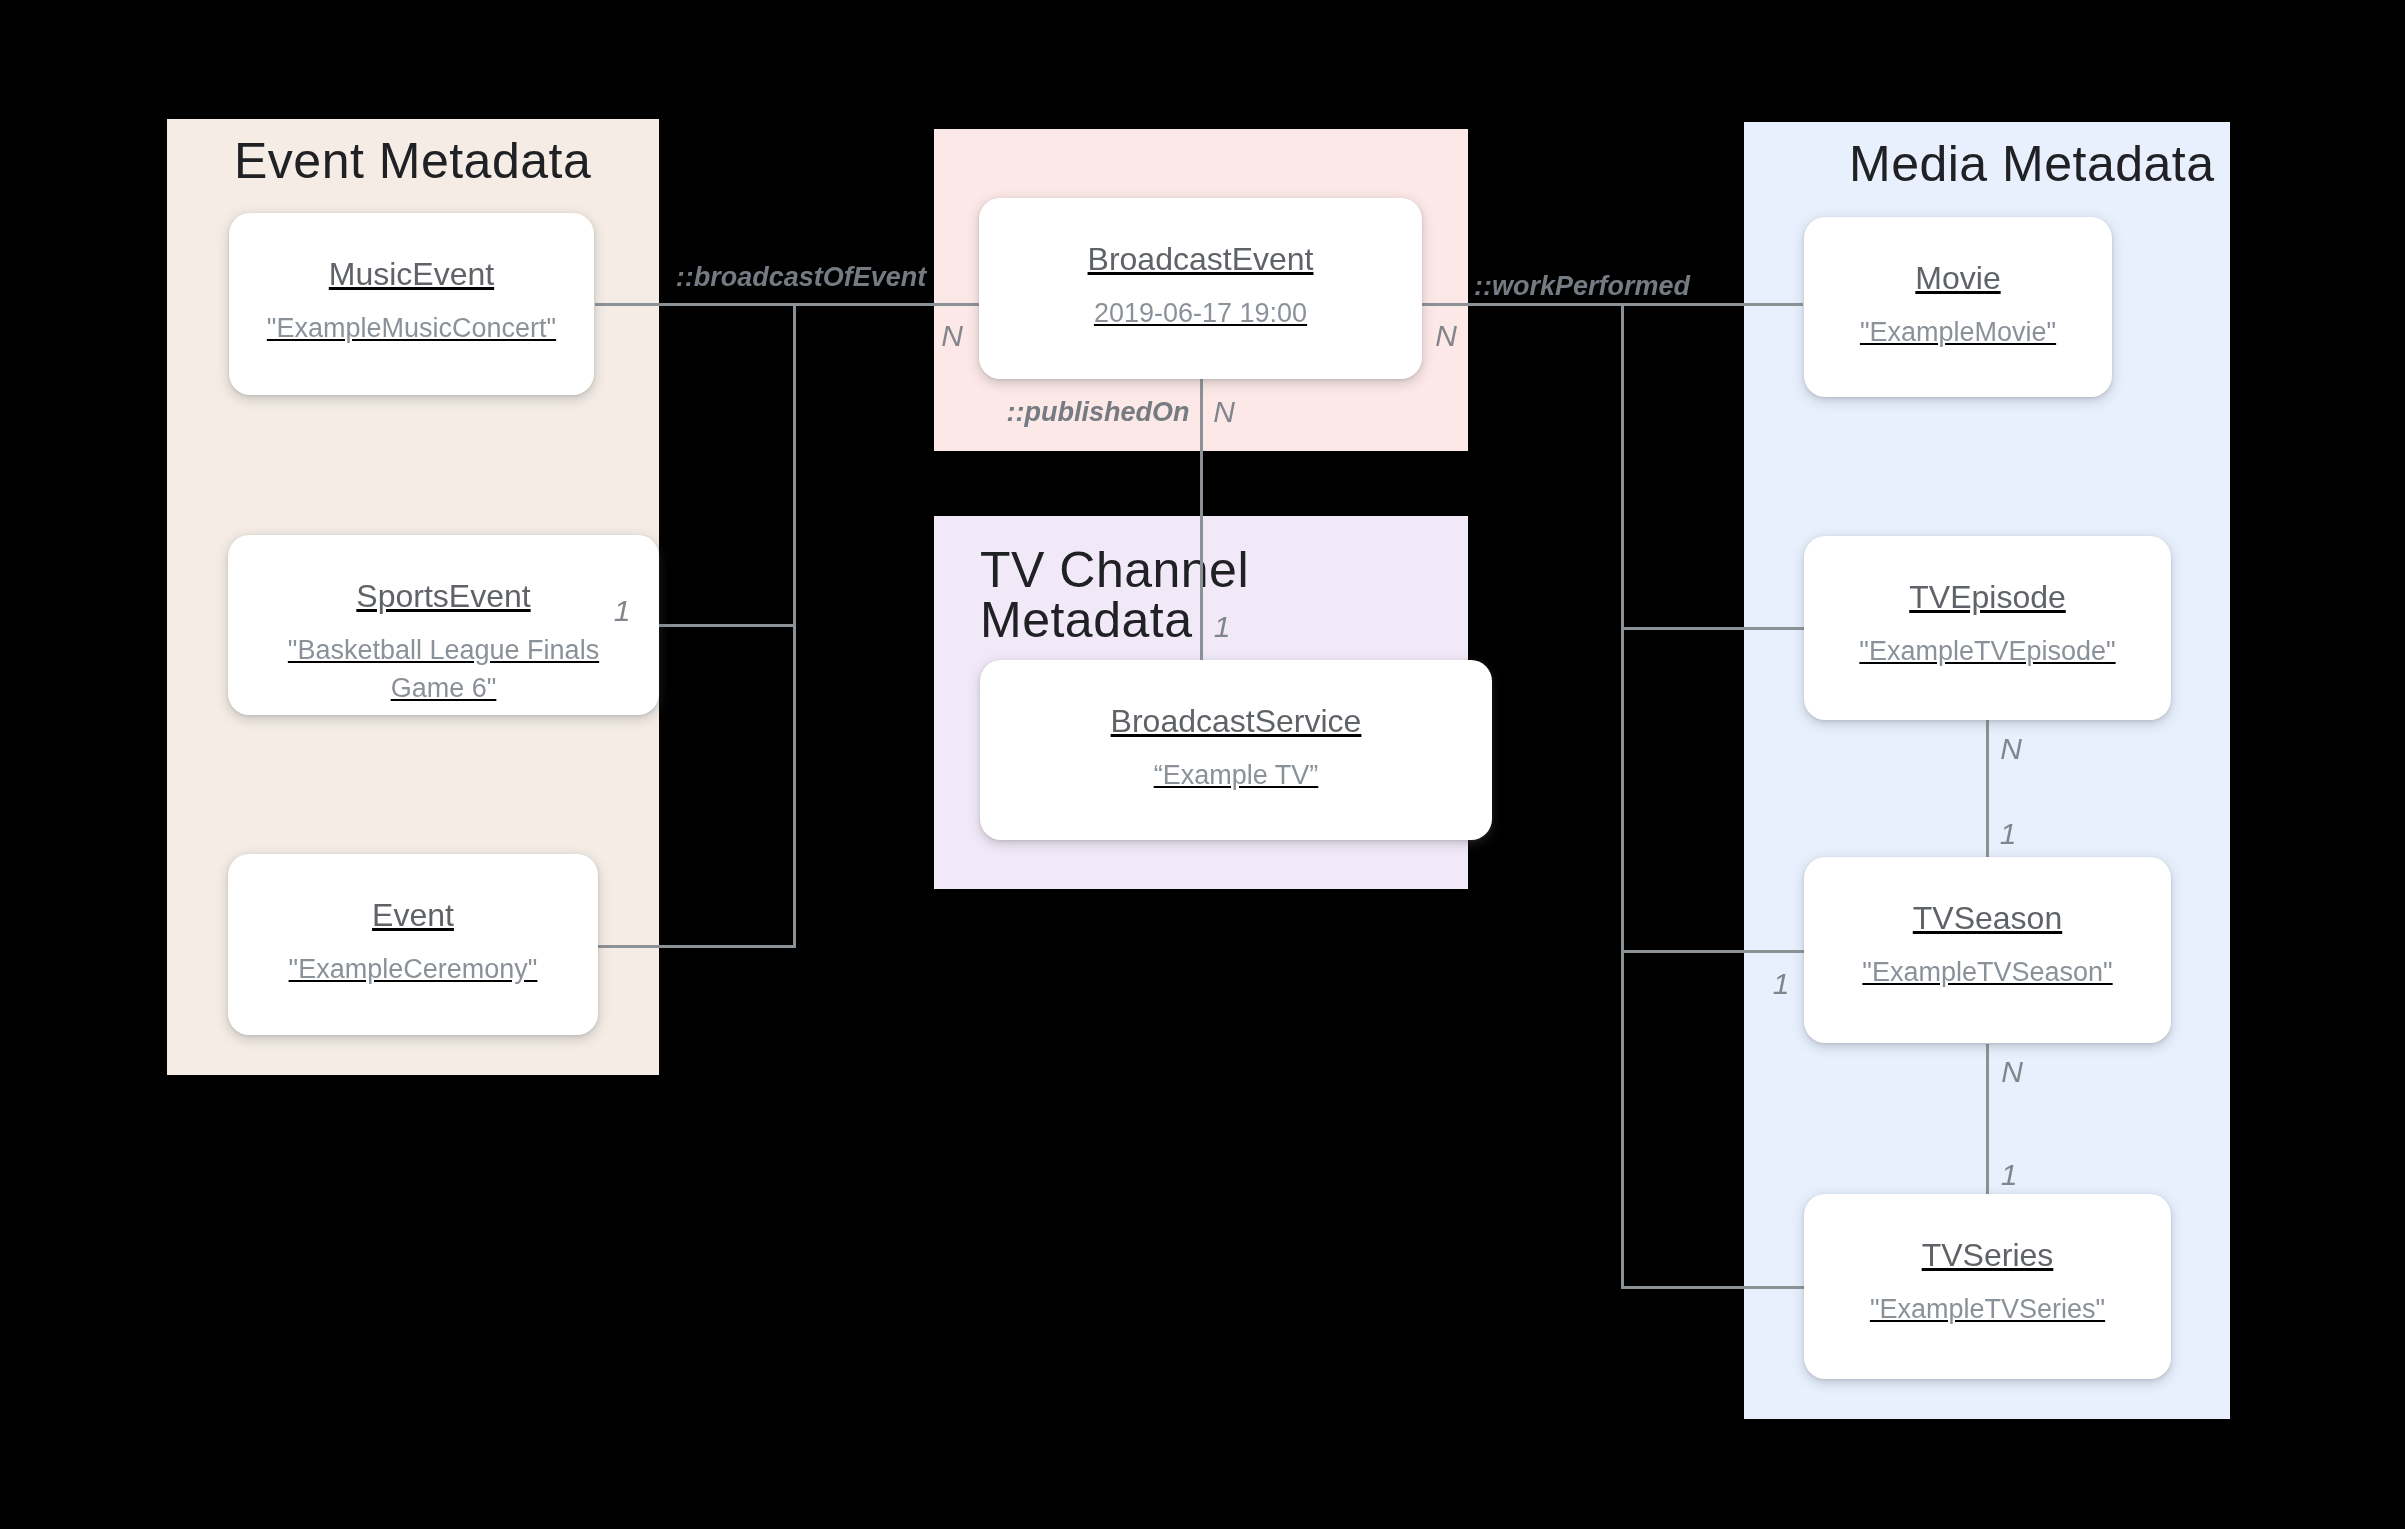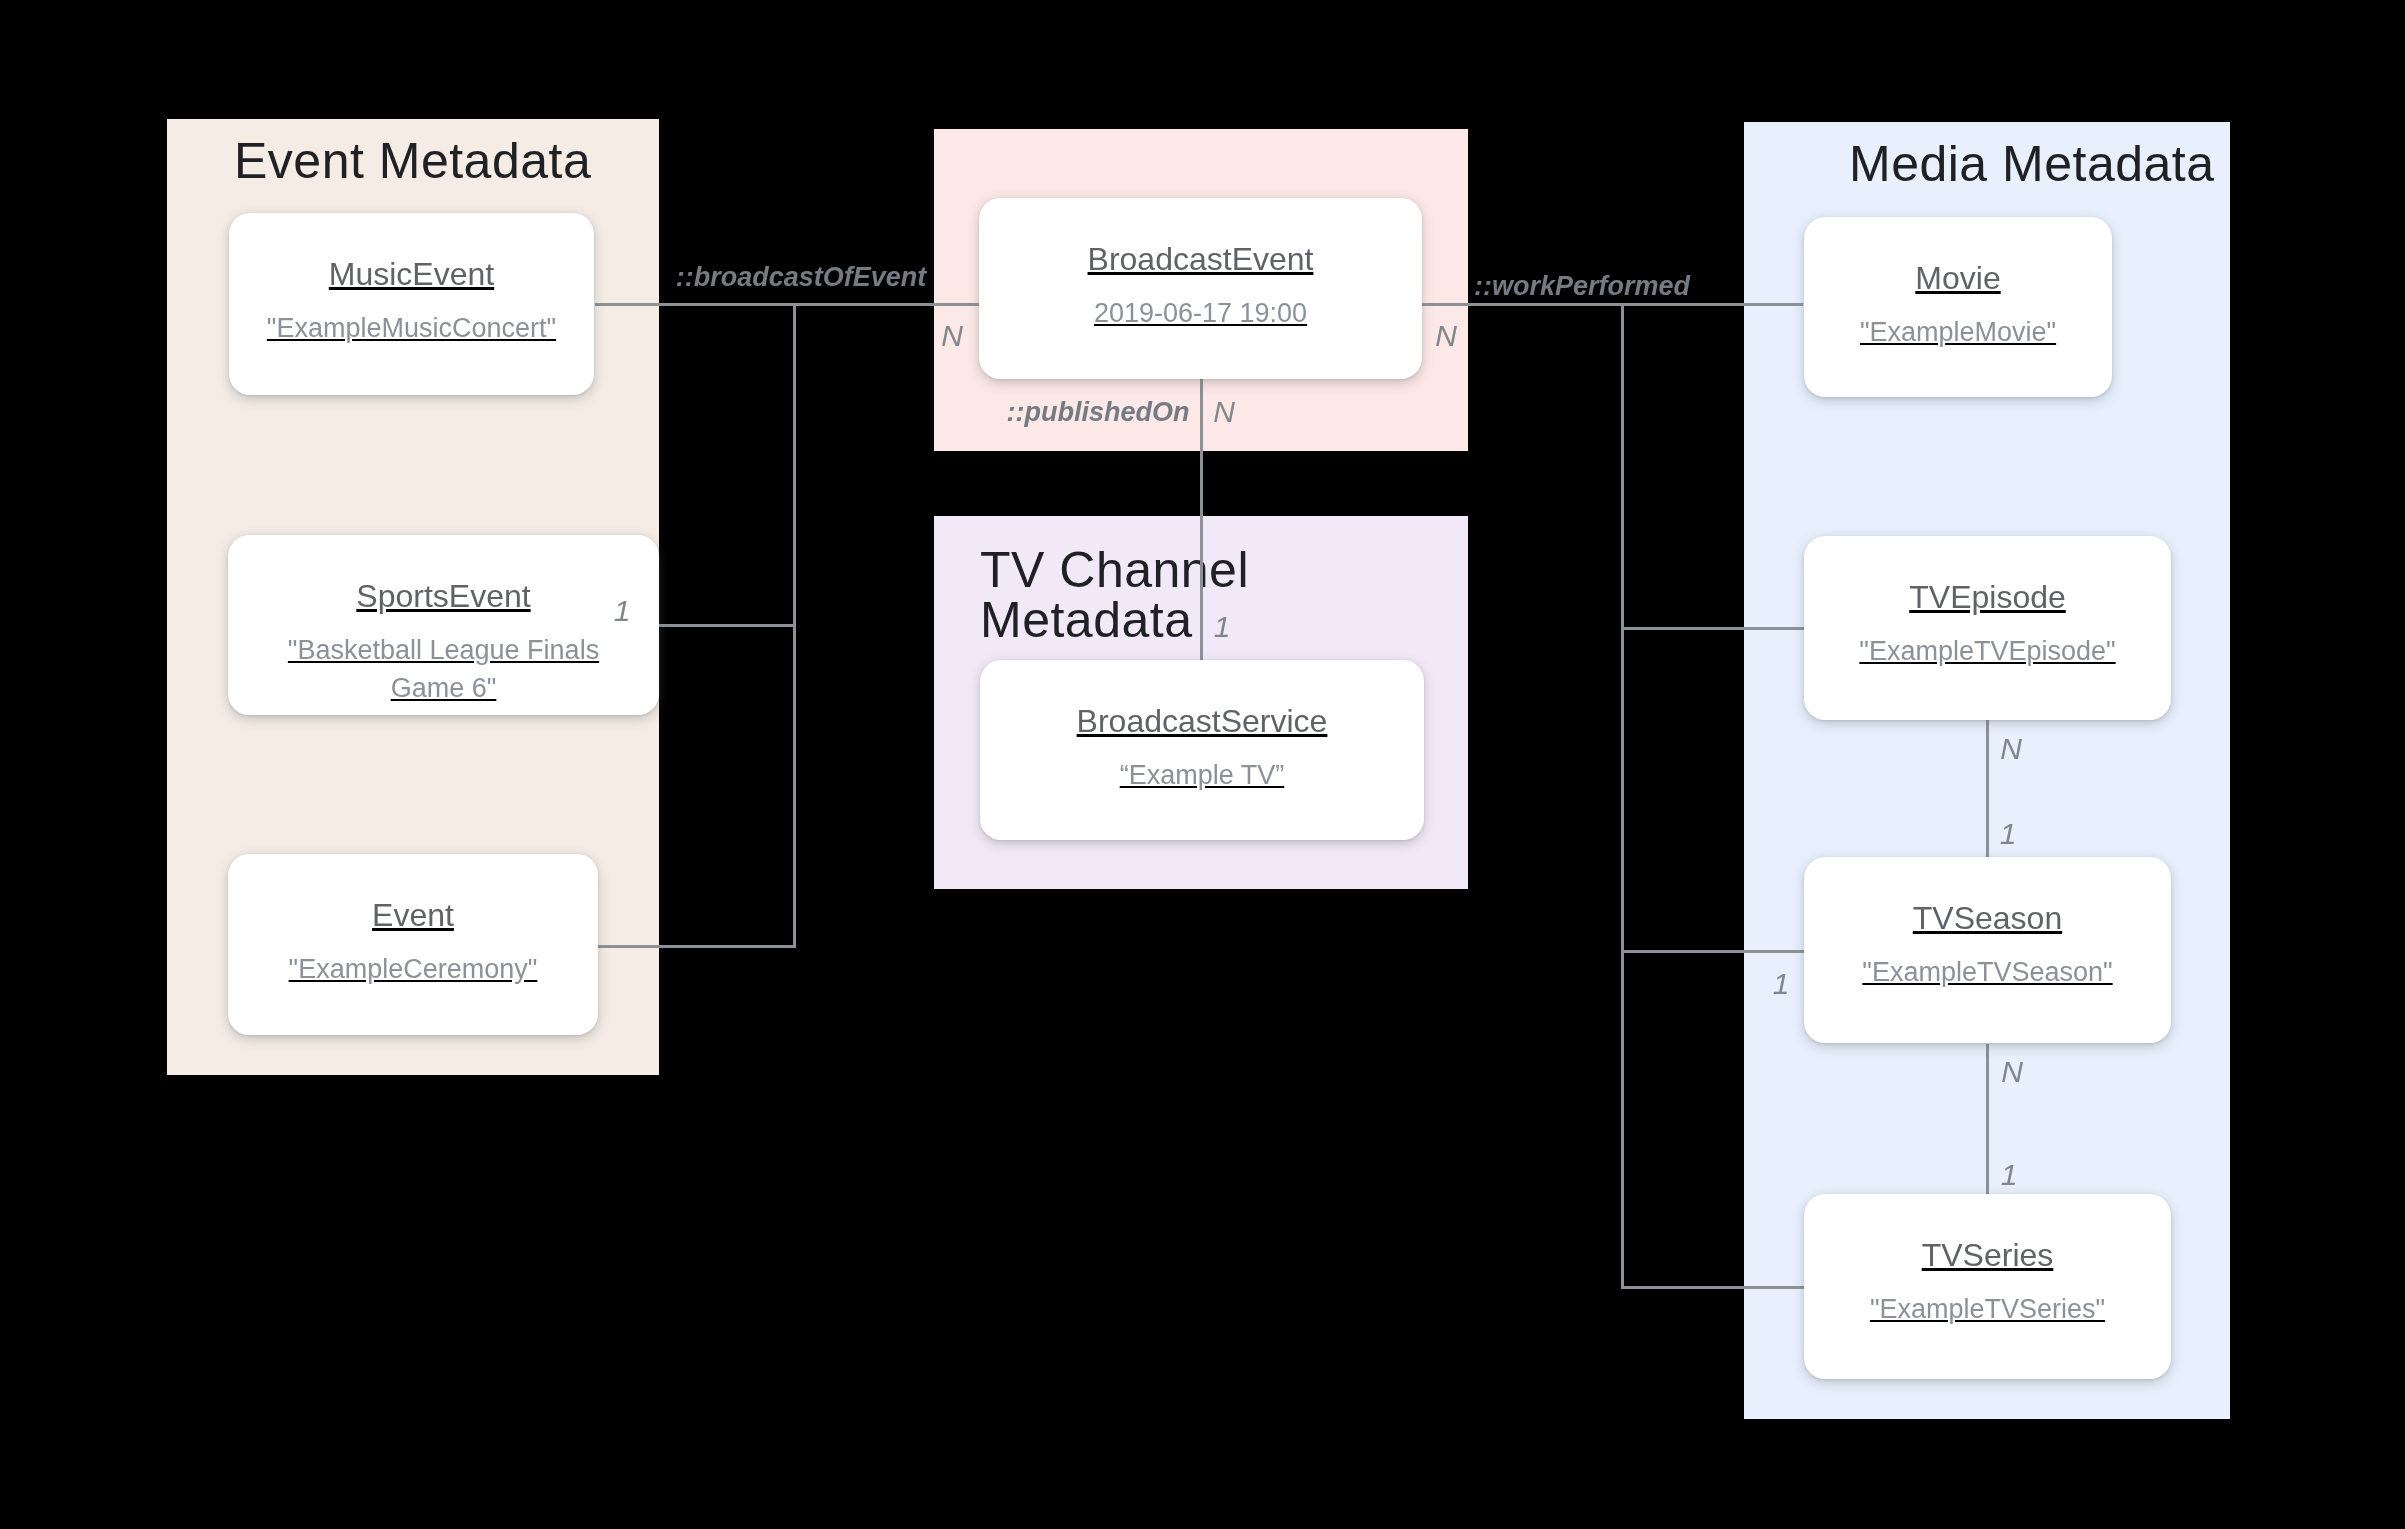--- a/index.html
+++ b/index.html
@@ -80,21 +80,21 @@
   <div class="card" style="left:228px;top:854px;width:370px;height:181px;">
     <div class="card-title">Event</div>
     <div class="card-value">"ExampleCeremony"</div>
   </div>
 
   <div class="card" style="left:979px;top:198px;width:443px;height:181px;">
     <div class="card-title">BroadcastEvent</div>
     <div class="card-value">2019-06-17 19:00</div>
   </div>
 
-  <div class="card" style="left:980px;top:660px;width:444px;height:180px;">
+  <div class="card" style="left:980px;top:660px;width:512px;height:180px;">
     <div class="card-title">BroadcastService</div>
     <div class="card-value">“Example TV”</div>
   </div>
 
   <div class="card" style="left:1804px;top:217px;width:308px;height:180px;">
     <div class="card-title">Movie</div>
     <div class="card-value">"ExampleMovie"</div>
   </div>
 
   <div class="card" style="left:1804px;top:536px;width:367px;height:184px;">

